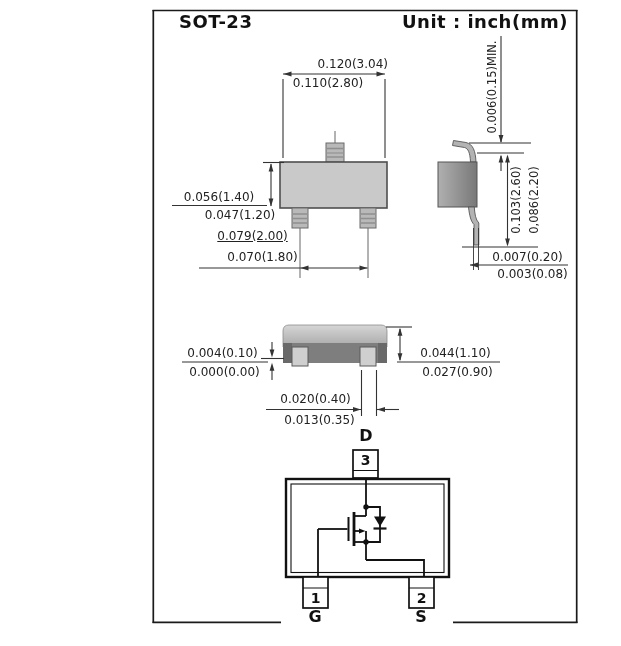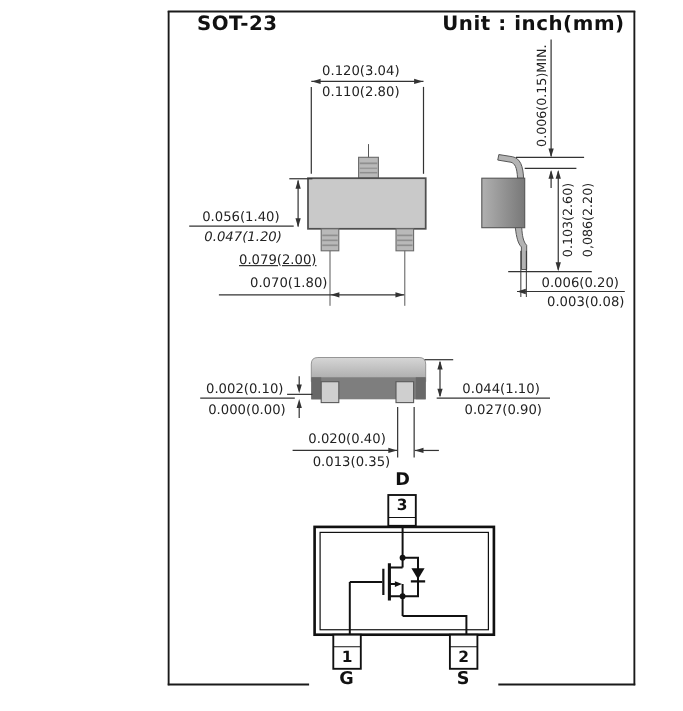--- a/index.html
+++ b/index.html
@@ -186,37 +186,37 @@
       <g>
         <polygon points="374,516.5 386,516.5 380,526.5" fill="#111"></polygon>
         <line x1="373.5" y1="528.5" x2="386.5" y2="528.5" stroke="#111" stroke-width="2.2"></line>
       </g>
     </g>
   </svg>
 
   <div class="txt title" style="left:179px;top:11px;">SOT-23</div>
   <div class="txt title" style="left:402px;top:11px;">Unit : inch(mm)</div>
 
-  <div class="txt dim" style="left:268px;top:57px;width:120px;">0.120(3.04)</div>
+  <div class="txt dim" style="left:268px;top:57px;width:120px;text-align:right;">0.120(3.04)</div>
   <div class="txt dim" style="left:268px;top:76px;width:120px;text-align:center;">0.110(2.80)</div>
 
   <div class="txt dim" style="left:170px;top:190px;width:98px;">0.056(1.40)</div>
-  <div class="txt dim" style="left:172px;top:208px;width:98px;font-style:italic;">0.047(1.20)</div>
+  <div class="txt dim" style="left:191px;top:208px;width:98px;">0.047(1.20)</div>
 
   <div class="txt dim" style="left:200px;top:229px;width:105px;text-decoration:underline;">0.079(2.00)</div>
   <div class="txt dim" style="left:210px;top:250px;width:105px;">0.070(1.80)</div>
 
   <div class="txt vdim" style="left:437px;top:80px;width:110px;">0.006(0.15)MIN.</div>
   <div class="txt vdim" style="left:466px;top:193px;width:100px;">0.103(2.60)</div>
   <div class="txt vdim" style="left:484px;top:193px;width:100px;">0,086(2.20)</div>
 
-  <div class="txt dim" style="left:480px;top:250px;width:95px;">0.006(0.20)</div>
+  <div class="txt dim" style="left:480px;top:250px;width:95px;">0.007(0.20)</div>
   <div class="txt dim" style="left:485px;top:267px;width:95px;">0.003(0.08)</div>
 
-  <div class="txt dim" style="left:175px;top:346px;width:95px;">0.002(0.10)</div>
+  <div class="txt dim" style="left:175px;top:346px;width:95px;">0.004(0.10)</div>
   <div class="txt dim" style="left:177px;top:365px;width:95px;">0.000(0.00)</div>
 
   <div class="txt dim" style="left:408px;top:346px;width:95px;">0.044(1.10)</div>
   <div class="txt dim" style="left:410px;top:365px;width:95px;">0.027(0.90)</div>
 
   <div class="txt dim" style="left:268px;top:392px;width:95px;">0.020(0.40)</div>
   <div class="txt dim" style="left:272px;top:413px;width:95px;">0.013(0.35)</div>
 
   <div class="txt term" style="left:356px;top:426px;width:20px;">D</div>
   <div class="txt pin" style="left:353px;top:452px;width:25px;">3</div>

